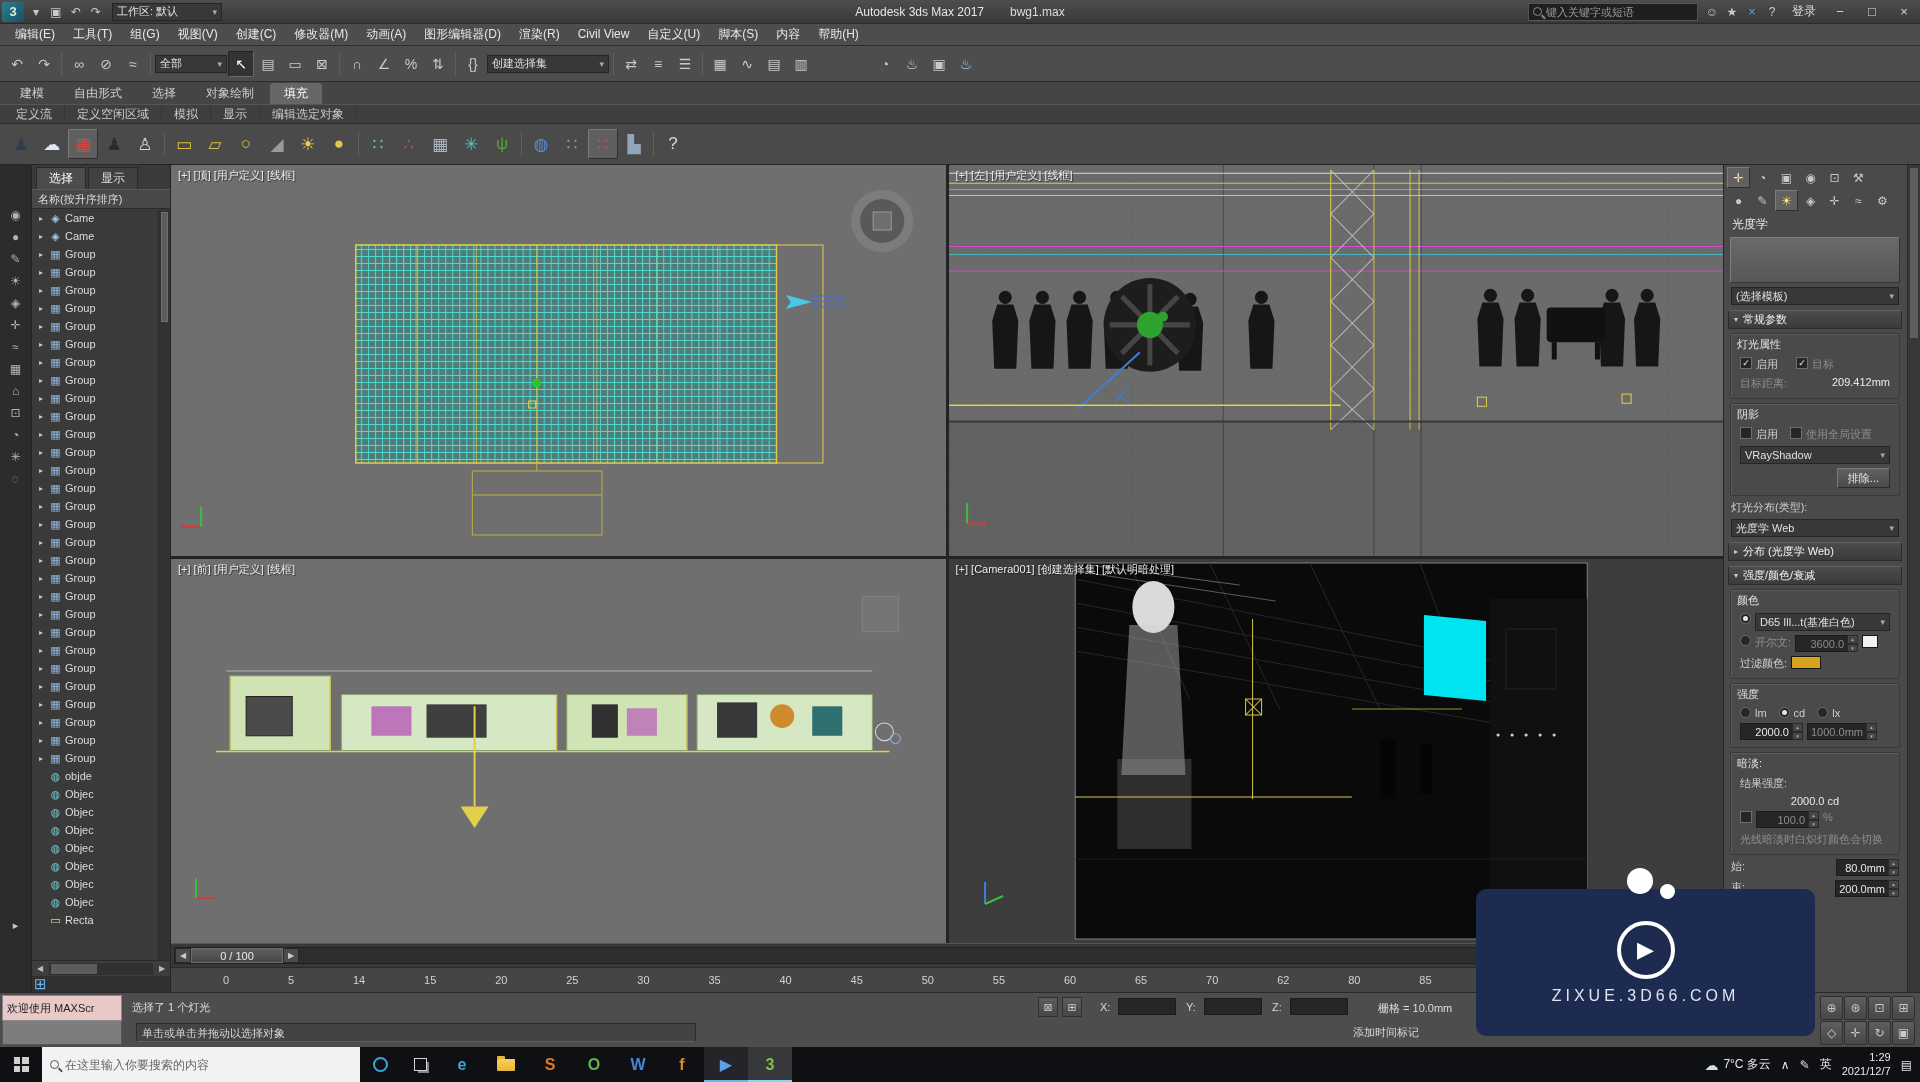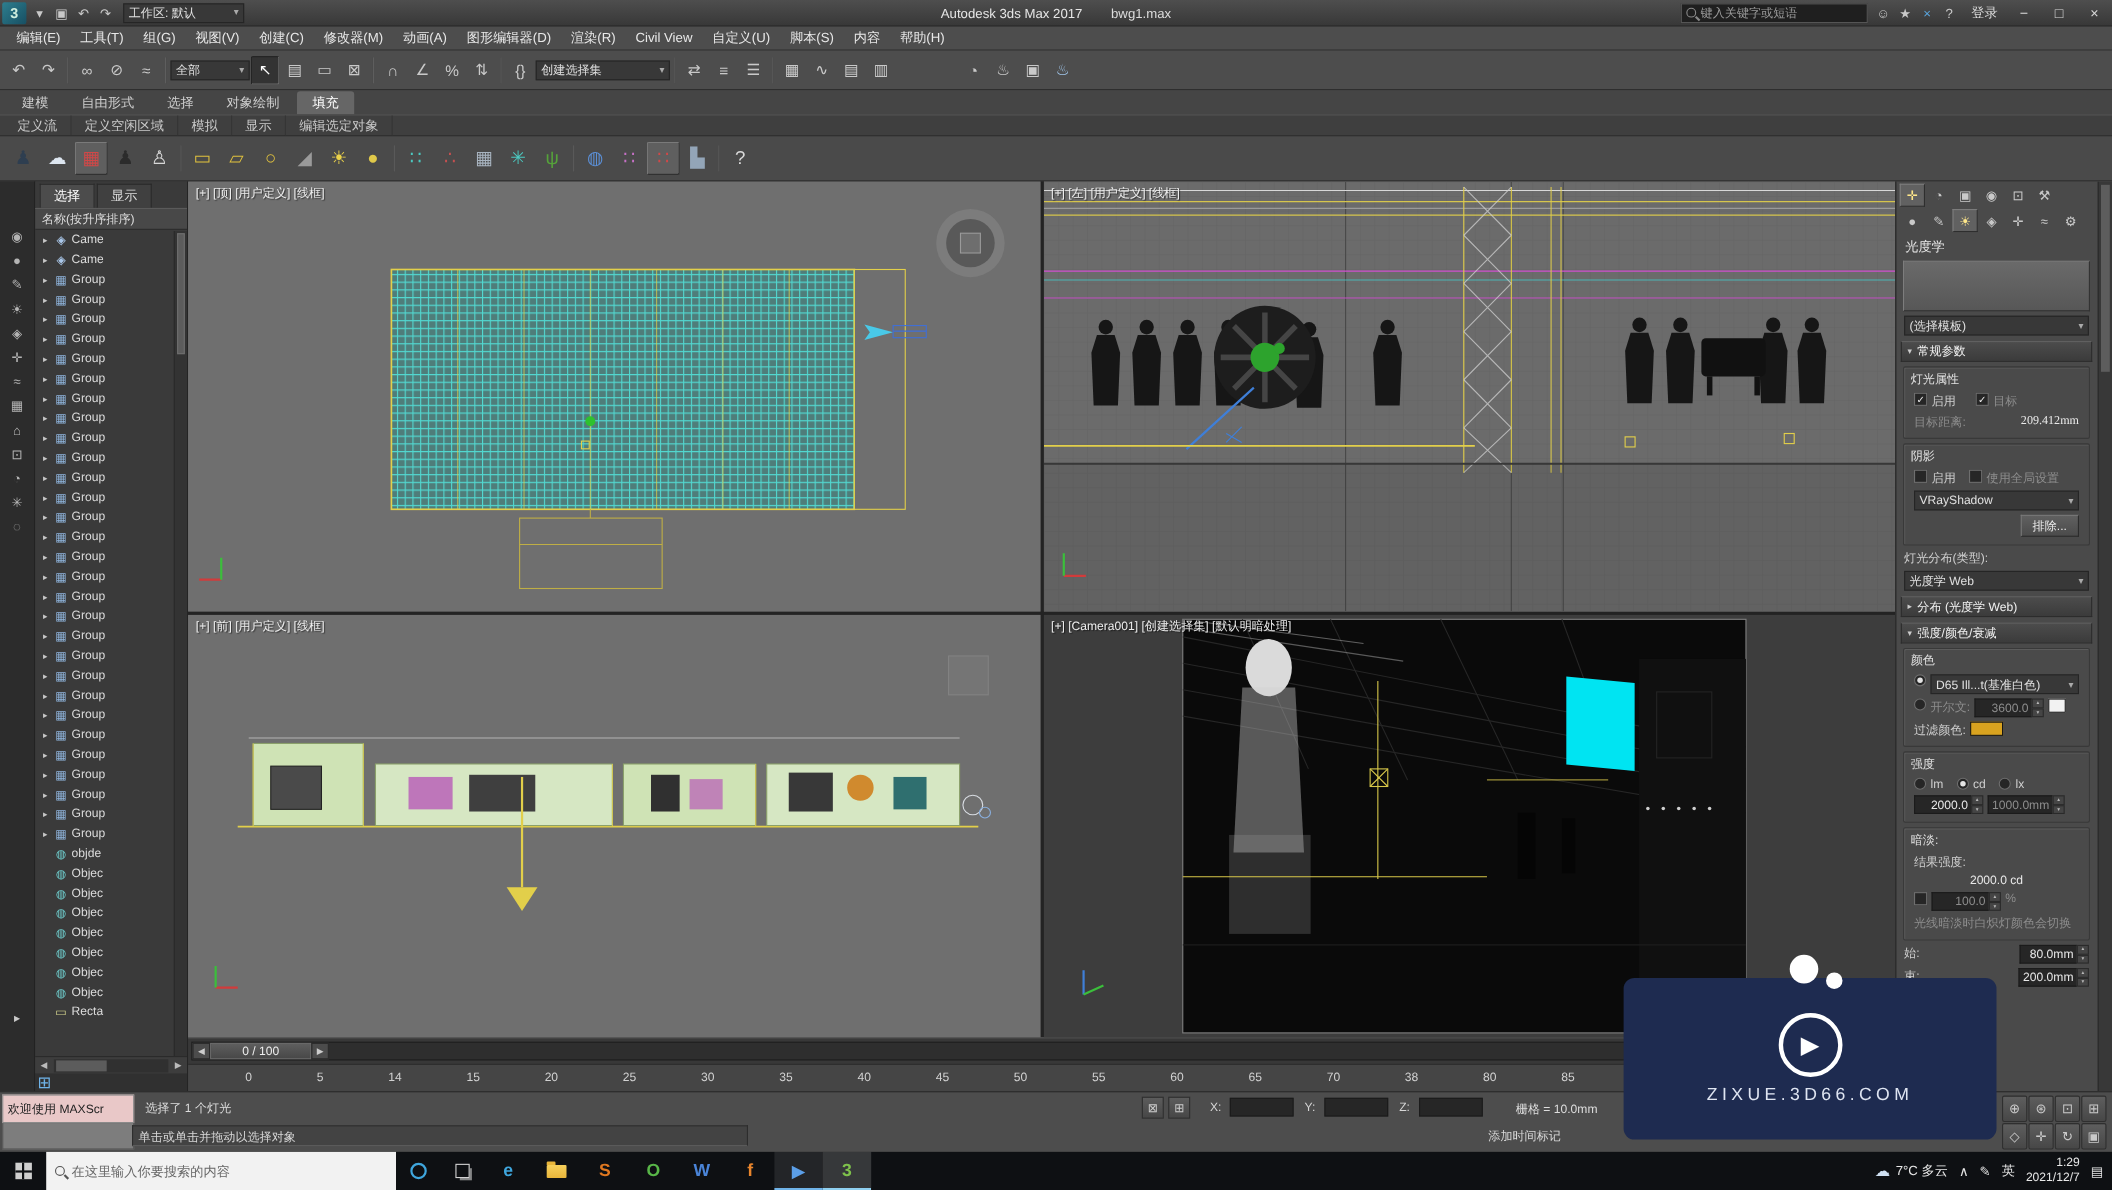--- a/index.html
+++ b/index.html
@@ -131,41 +131,41 @@
   .rollout .arr { font-size:8px; color:#ccc; }
   .gbox { margin:4px 6px; border:1px solid #393939; box-shadow:inset 1px 1px 0 #5c5c5c; border-radius:2px; padding:1px 2px 3px; }
   .glabel { padding:2px 4px 1px; color:#e2e2e2; }
   .cb { width:12px; height:12px; background:#262626; border:1px solid #6e6e6e; display:inline-flex; align-items:center;
     justify-content:center; font-size:9px; color:#eee; flex:none; }
   .cb.checked::after { content:"✓"; }
   .rd { width:11px; height:11px; border-radius:50%; background:#262626; border:1px solid #6e6e6e; position:relative; flex:none; }
   .rd.sel::after { content:""; position:absolute; inset:2px; border-radius:50%; background:#e4e4e4; }
   .lbl {}
   .dim { color:#8d8d8d; }
-  .rt { margin-left:auto; color:#eaeaea;font-family:Liberation Serif, serif; }
+  .rt { margin-left:auto; color:#eaeaea; }
   .spin { display:inline-flex; height:17px; }
   .spin .val { min-width:52px; background:#262626; border:1px solid #1b1b1b; border-right:none; color:#e8e8e8;
     display:flex; align-items:center; justify-content:flex-end; padding:0 3px; }
   .spin.dis .val { color:#8d8d8d; }
   .spin .sarr { width:11px; display:flex; flex-direction:column; }
   .spin .sarr i { flex:1; background:#454545; border:1px solid #2a2a2a; color:#b8b8b8; font-size:5px; font-style:normal;
     display:flex; align-items:center; justify-content:center; }
   .swatch { width:30px; height:13px; border:1px solid #171717; flex:none; }
   .cp-btn { height:20px; background:linear-gradient(#606060,#4b4b4b); border:1px solid; border-color:#7a7a7a #2c2c2c #2c2c2c #7a7a7a;
     color:#eee; display:flex; align-items:center; justify-content:center; padding:0 10px; margin-left:auto; }
   .centered { justify-content:center; color:#e8e8e8; }
 
   
   .statusbar { height:55px; background:#4d4d4d; border-top:1px solid #292929; position:relative; flex:none;
     font-size:11px; color:#ddd; }
   .ms-box { position:absolute; left:2px; top:2px; width:120px; height:50px; }
   .ms-top { height:26px; background:#e9c8c8; border:1px solid #8a8a8a; color:#222; padding:5px 4px; font-size:11px; white-space:nowrap; overflow:hidden; }
   .ms-bottom { height:24px; background:#7d7d7d; border:1px solid #565656; border-top:none; }
   .sel-info { position:absolute; left:132px; top:7px; }
-  .sb-prompt { position:absolute; left:120px; top:30px; width:560px; height:19px; background:#434343;
+  .sb-prompt { position:absolute; left:136px; top:30px; width:560px; height:19px; background:#434343;
     border:1px solid #2d2d2d; border-bottom-color:#5e5e5e; padding:2px 5px; color:#d8d8d8; white-space:nowrap; overflow:hidden; }
   .sb-mini { position:absolute; top:4px; width:20px; height:20px; display:flex; align-items:center; justify-content:center;
     background:linear-gradient(#5c5c5c,#474747); border:1px solid #2f2f2f; color:#ccc; font-size:11px; }
   .axis-lbl { position:absolute; top:8px; color:#d8d8d8; }
   .axis-field { position:absolute; top:5px; width:58px; height:17px; background:#262626; border:1px solid #1b1b1b; }
   .grid-lbl { position:absolute; left:1378px; top:8px; }
   .timetag { position:absolute; left:1353px; top:32px; color:#d8d8d8; }
   .sb-nav { position:absolute; right:5px; top:3px; display:grid; grid-template-columns:repeat(4,23px); grid-auto-rows:24px; gap:1px; }
   .sb-nav .ibtn { width:23px; height:24px; background:linear-gradient(#5e5e5e,#474747); border:1px solid #2f2f2f; font-size:12px; }
 
@@ -986,21 +986,21 @@
             <span class="tick">25</span>
             <span class="tick">30</span>
             <span class="tick">35</span>
             <span class="tick">40</span>
             <span class="tick">45</span>
             <span class="tick">50</span>
             <span class="tick">55</span>
             <span class="tick">60</span>
             <span class="tick">65</span>
             <span class="tick">70</span>
-            <span class="tick">38</span>
+            <span class="tick">62</span>
             <span class="tick">80</span>
             <span class="tick">85</span>
             <span class="tick">90</span>
             <span class="tick">95</span>
             <span class="tick">100</span>
           </div>
       </div>
     </div>
 
     <div class="cmdpanel">

